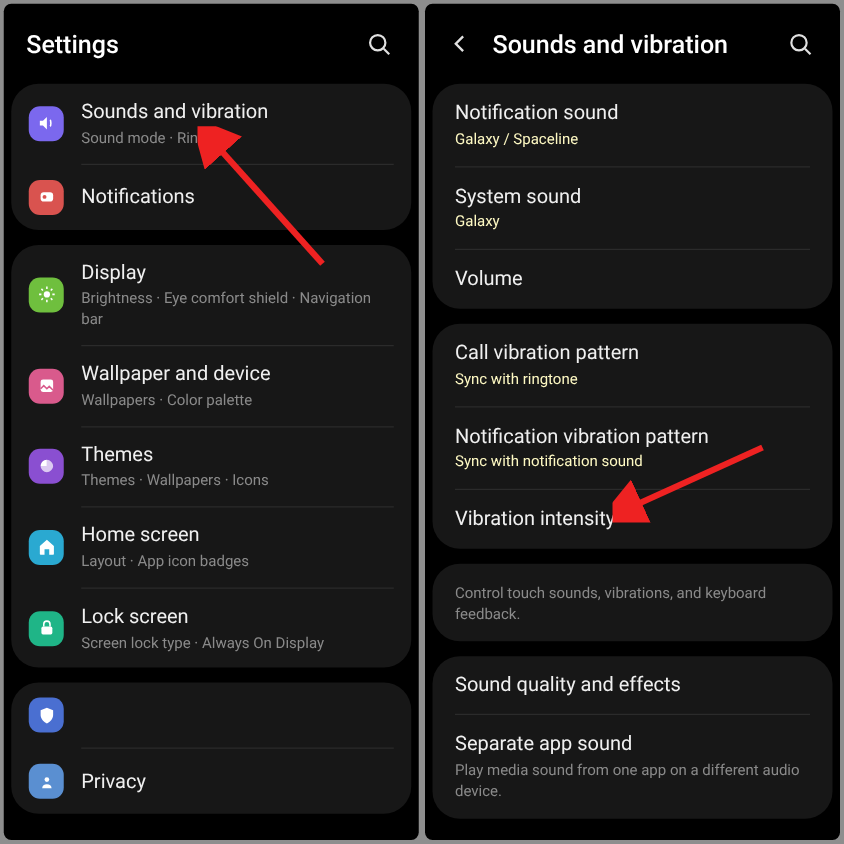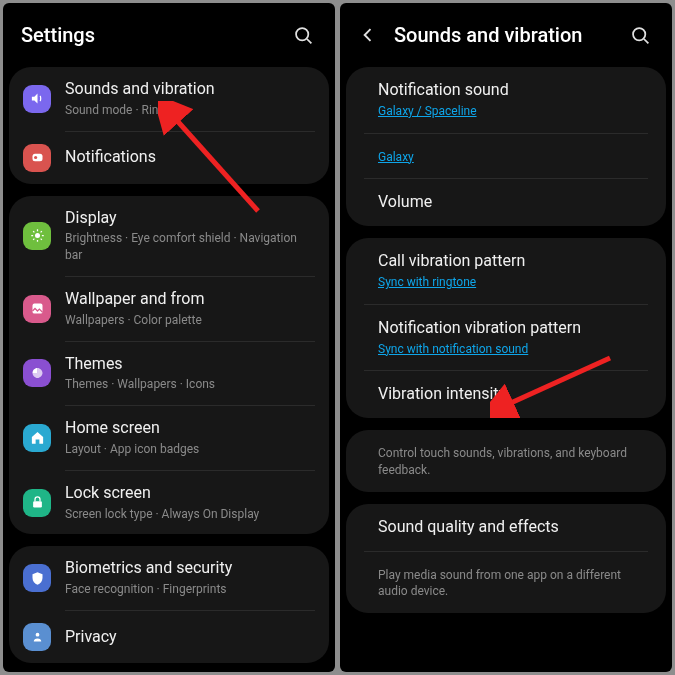--- a/index.html
+++ b/index.html
@@ -57,21 +57,21 @@
     border-radius: 22px;
     margin-bottom: 12px;
     overflow: hidden;
   }
   .row {
     display: flex;
     align-items: center;
     padding: 12px 14px;
   }
   .row-noicon {
-    padding: 13px 32px;
+    padding: 13px 18px;
   }
   .icon-wrap {
     width: 28px;
     height: 28px;
     border-radius: 9px;
     display: flex;
     align-items: center;
     justify-content: center;
     margin-right: 14px;
     flex-shrink: 0;
@@ -85,22 +85,21 @@
     color: #f0f0f0;
     line-height: 1.3;
   }
   .row-sub {
     font-size: 12px;
     color: #8a8a8a;
     line-height: 1.4;
     margin-top: 2px;
   }
   .row-sub.link {
-    color: #0ea5e9;
-    text-decoration: underline;
+    color: #fef9c3;
   }
   .divider {
     height: 1px;
     background: #2b2b2b;
     margin: 0 18px;
   }
   .divider-indent {
     height: 1px;
     background: #2b2b2b;
     margin-left: 56px;
@@ -181,21 +180,21 @@
       </div>
       <div class="divider-indent"></div>
       <div class="row">
         <div class="icon-wrap" style="background:#d95a8c">
           <svg width="15" height="15" viewBox="0 0 24 24" fill="#fff">
               <rect x="4" y="4" width="16" height="16" rx="3"></rect>
               <path d="M4 16l4-4 4 4 3-3 5 5" stroke="#d95a8c" stroke-width="2" fill="none"></path>
             </svg>
         </div>
         <div class="row-text">
-          <div class="row-title">Wallpaper and from</div>
+          <div class="row-title">Wallpaper and device</div>
           <div class="row-sub">Wallpapers  ·  Color palette</div>
         </div>
       </div>
       <div class="divider-indent"></div>
       <div class="row">
         <div class="icon-wrap" style="background:#8a4fd1">
           <svg width="15" height="15" viewBox="0 0 24 24" fill="#fff">
               <path d="M12 3v8H4c0-4 3-8 8-8z"></path>
               <path d="M12 3c4 0 8 4 8 8s-4 8-8 8-8-4-8-8h8V3z" opacity="0.7"></path>
             </svg>
@@ -231,24 +230,20 @@
         </div>
       </div>
     </div>
 
     <div class="group">
       <div class="row">
         <div class="icon-wrap" style="background:#4a6fd1">
           <svg width="15" height="15" viewBox="0 0 24 24" fill="#fff">
               <path d="M12 2l8 3v6c0 5-3.5 9-8 11-4.5-2-8-6-8-11V5l8-3z"></path>
             </svg>
-        </div>
-        <div class="row-text">
-          <div class="row-title">Biometrics and security</div>
-          <div class="row-sub">Face recognition  ·  Fingerprints</div>
         </div>
       </div>
       <div class="divider-indent"></div>
       <div class="row">
         <div class="icon-wrap" style="background:#5a8fd1">
           <svg width="15" height="15" viewBox="0 0 24 24" fill="#fff">
               <circle cx="12" cy="9" r="3"></circle>
               <path d="M6 20c0-3 2.5-5 6-5s6 2 6 5"></path>
             </svg>
         </div>
@@ -291,20 +286,21 @@
     <div class="group">
       <div class="row row-noicon">
         <div class="row-text">
           <div class="row-title">Notification sound</div>
           <div class="row-sub link">Galaxy / Spaceline</div>
         </div>
       </div>
       <div class="divider"></div>
       <div class="row row-noicon">
         <div class="row-text">
+          <div class="row-title">System sound</div>
           <div class="row-sub link">Galaxy</div>
         </div>
       </div>
       <div class="divider"></div>
       <div class="row row-noicon">
         <div class="row-text">
           <div class="row-title">Volume</div>
         </div>
       </div>
     </div>
@@ -341,20 +337,21 @@
 
     <div class="group">
       <div class="row row-noicon">
         <div class="row-text">
           <div class="row-title">Sound quality and effects</div>
         </div>
       </div>
       <div class="divider"></div>
       <div class="row row-noicon">
         <div class="row-text">
+          <div class="row-title">Separate app sound</div>
           <div class="row-sub">Play media sound from one app on a different audio device.</div>
         </div>
       </div>
     </div>
 
   </div>
 
   <svg class="arrow arrow2" width="130" height="70" style="left:150px;">
     <defs>
         <marker id="ah2" markerWidth="8" markerHeight="8" refX="2" refY="4" orient="auto">

